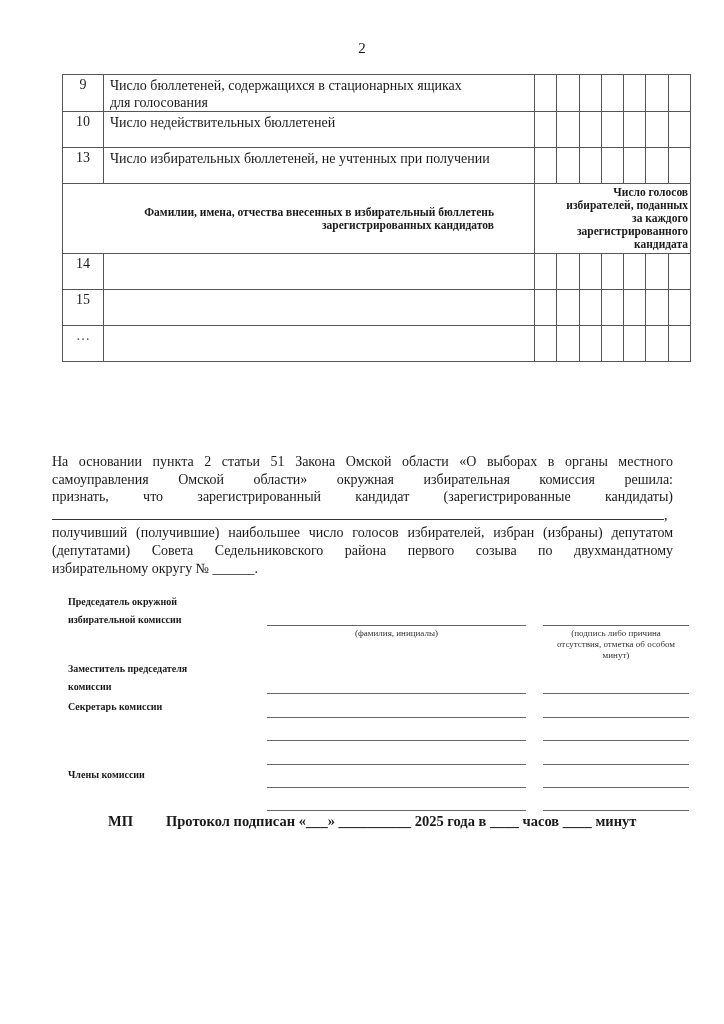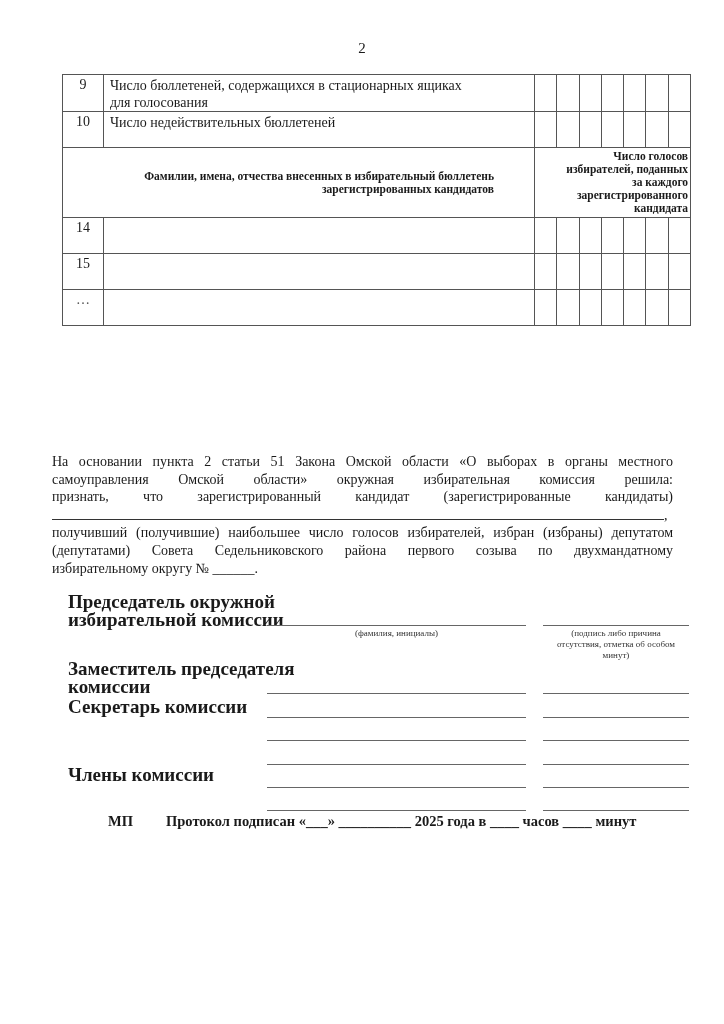--- a/index.html
+++ b/index.html
@@ -16,21 +16,21 @@
   tr.hdr td { height: 70px; vertical-align: middle; text-align: right; font-weight: bold; font-size: 11.5px; line-height: 13px; }
   td.hdr-left { padding: 0 40px; }
   td.hdr-right { padding: 0 2px; }
   td.num.muted { color: #555; }
 
   .para { position: absolute; left: 52px; top: 453px; width: 621px; font-size: 14px; line-height: 17.6px; text-align: justify; }
   .para .line { display: block; text-align: justify; text-align-last: justify; }
   .para .line.last { text-align-last: left; }
   .fill-line { display: inline-block; border-bottom: 1px solid #333; }
 
-  .sig-label { position: absolute; left: 68px; font-weight: bold; font-size: 19px; line-height: 18px; }
+  .sig-label { position: absolute; left: 68px; font-weight: bold; font-size: 10px; line-height: 18px; }
   .sig-line { position: absolute; height: 1px; background: #666; }
   .sig-line.l { left: 267px; width: 259px; }
   .sig-line.r { left: 543px; width: 146px; }
   .caption { position: absolute; font-size: 9px; text-align: center; line-height: 11px; color: #333; }
 
   .footer { position: absolute; top: 813px; left: 108px; font-weight: bold; font-size: 14.5px; white-space: nowrap; }
   .footer .mp { display: inline-block; width: 58px; }
 </style>
 </head>
 <body>
@@ -50,20 +50,33 @@
         <td class="cell"></td>
         <td class="cell"></td>
         <td class="cell"></td>
         <td class="cell"></td>
         <td class="cell"></td>
     </tr>
     <tr class="r36">
       <td class="num">10</td>
       <td class="label">
           <div>Число недействительных бюллетеней</div>
+        </td>
+      <td class="cell"></td>
+        <td class="cell"></td>
+        <td class="cell"></td>
+        <td class="cell"></td>
+        <td class="cell"></td>
+        <td class="cell"></td>
+        <td class="cell"></td>
+    </tr>
+    <tr class="r36">
+      <td class="num">13</td>
+      <td class="label">
+          <div>Число избирательных бюллетеней, не учтенных при получении</div>
         </td>
       <td class="cell"></td>
         <td class="cell"></td>
         <td class="cell"></td>
         <td class="cell"></td>
         <td class="cell"></td>
         <td class="cell"></td>
         <td class="cell"></td>
     </tr>
     <tr class="hdr">

